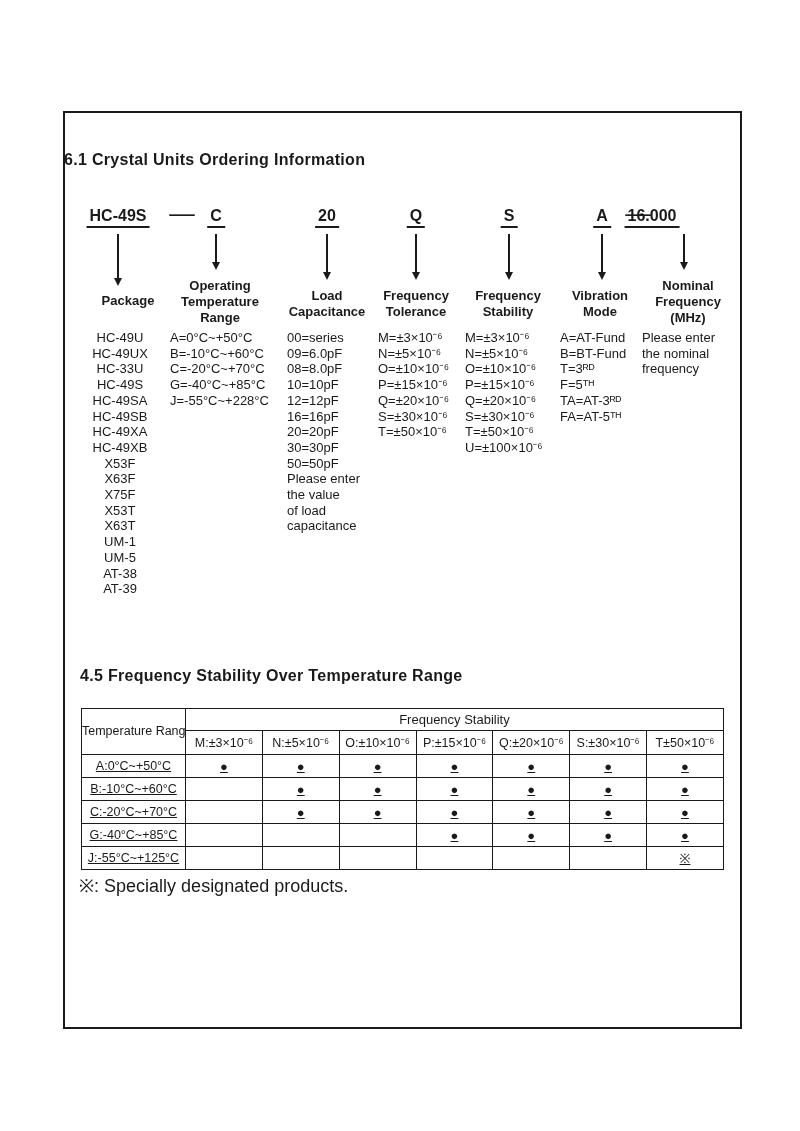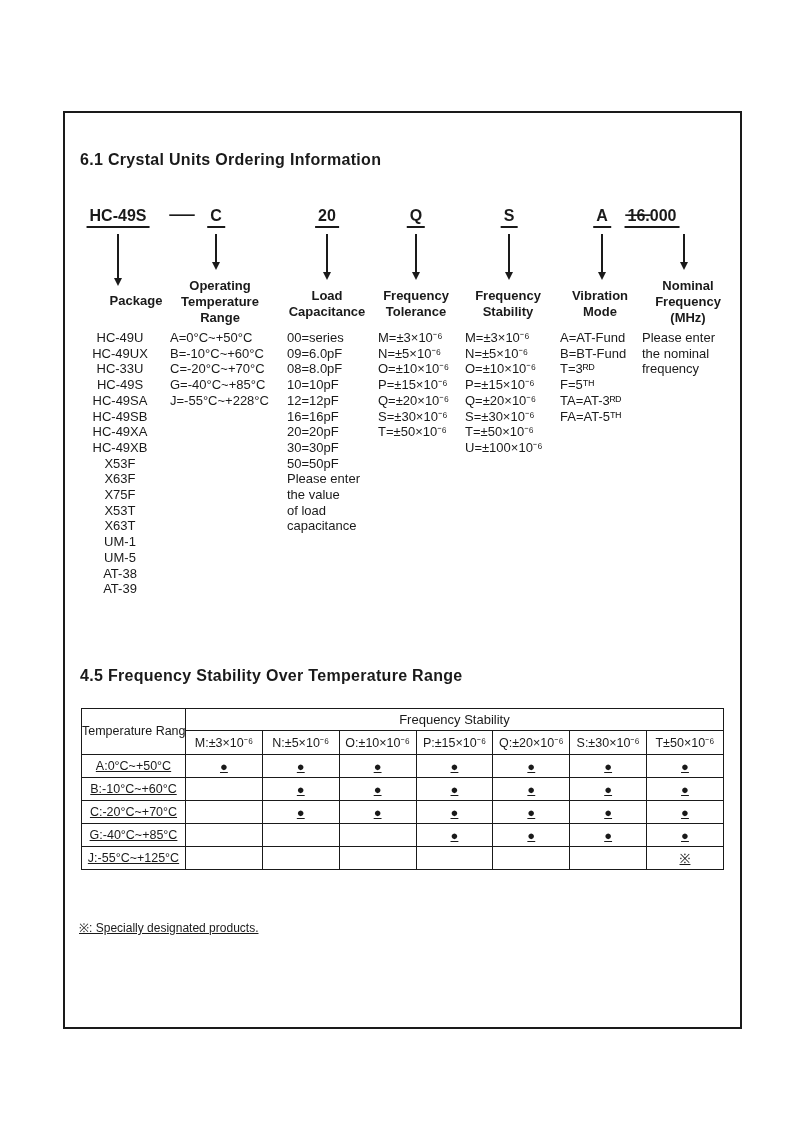--- a/index.html
+++ b/index.html
@@ -1,20 +1,20 @@
 <!DOCTYPE html>
 <html><head>
 <meta charset="utf-8">
 <style>
   html,body{margin:0;padding:0;background:#fff;}
   .canvas{position:relative;width:800px;height:1131px;background:#fff;overflow:hidden;
           font-family:"Liberation Sans",sans-serif;color:#1a1a1a;}
   .frame{position:absolute;left:63px;top:111px;width:675px;height:914px;border:2px solid #1a1a1a;}
   .sec-title{position:absolute;font-size:16px;font-weight:bold;white-space:nowrap;letter-spacing:.3px;}
-  #title1{left:80px;top:151px;}
+  #title1{left:64px;top:151px;}
   #title2{left:80px;top:667px;}
 
   
   .code{position:absolute;top:207px;transform:translateX(-50%);font-size:16px;font-weight:bold;
         padding:0 3px 1px 3px;border-bottom:2px solid #1a1a1a;white-space:nowrap;}
   .c1{left:118px;} .c2{left:216px;} .c3{left:327px;} .c4{left:416px;}
   .c5{left:509px;} .c6{left:602px;} .c7{left:652px;}
   .dash{position:absolute;top:205px;transform:translateX(-50%) scaleX(1.5);font-size:17px;font-weight:bold;}
   .d1{left:182px;} .d2{left:638px;}
 
@@ -23,39 +23,39 @@
   .arr::after{content:'';position:absolute;left:-5px;bottom:-8px;width:0;height:0;
               border:4px solid transparent;border-top:8px solid #1a1a1a;}
   .a1{left:117px;top:234px;height:48px;} .a2{left:215px;top:234px;height:32px;}
   .a3{left:326px;top:234px;height:42px;} .a4{left:415px;top:234px;height:42px;}
   .a5{left:508px;top:234px;height:42px;} .a6{left:601px;top:234px;height:42px;}
   .a7{left:683px;top:234px;height:32px;}
 
   
   .olabel{position:absolute;font-size:13px;font-weight:bold;line-height:16px;
           text-align:center;white-space:pre-line;}
-  .l1{left:76px;width:120px;top:293px;} .l2{left:150px;width:140px;top:278px;}
+  .l1{left:68px;width:120px;top:293px;} .l2{left:150px;width:140px;top:278px;}
   .l3{left:267px;width:120px;top:288px;} .l4{left:356px;width:120px;top:288px;}
   .l5{left:448px;width:120px;top:288px;} .l6{left:540px;width:120px;top:288px;}
   .l7{left:628px;width:120px;top:278px;}
   .olist{position:absolute;top:330px;font-size:13px;line-height:15.7px;white-space:nowrap;}
   .g1{left:60px;width:120px;text-align:center;}
   .g2{left:170px;} .g3{left:287px;} .g4{left:378px;} .g5{left:465px;} .g6{left:560px;} .g7{left:642px;}
 
   
   table.stab{position:absolute;left:81px;top:708px;width:642px;border-collapse:collapse;
              table-layout:fixed;font-size:12.5px;color:#1a1a1a;}
   table.stab col.tc{width:104px;} table.stab col.cc{width:76.85px;}
   table.stab th,table.stab td{border:1px solid #1a1a1a;padding:0;text-align:center;
              font-weight:normal;overflow:hidden;white-space:nowrap;}
   tr.hr1{height:22px;} tr.hr2{height:24px;} tbody tr{height:23px;text-decoration:underline;}
   th.corner{font-weight:bold;font-size:12.5px;white-space:pre-line;line-height:15px;}
   th.group{font-weight:bold;font-size:13px;}
   td.dot{font-size:13px;}
-  .footnote{position:absolute;left:79px;top:919px;font-size:12px;text-decoration:underline;}
+  .footnote{position:absolute;left:79px;top:873px;font-size:18px;}
 </style>
 </head>
 <body>
 
 <div class="canvas">
   <div class="frame"></div>
 
   <div id="title1" class="sec-title">6.1 Crystal Units Ordering Information</div>
 
   <span class="code c1">HC-49S</span>

